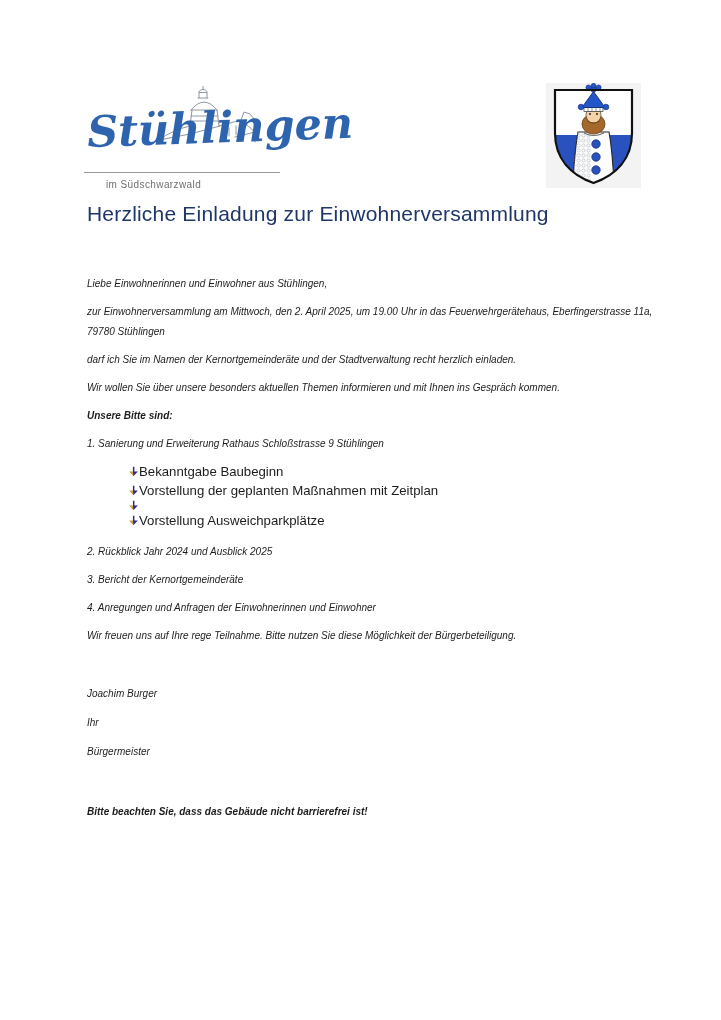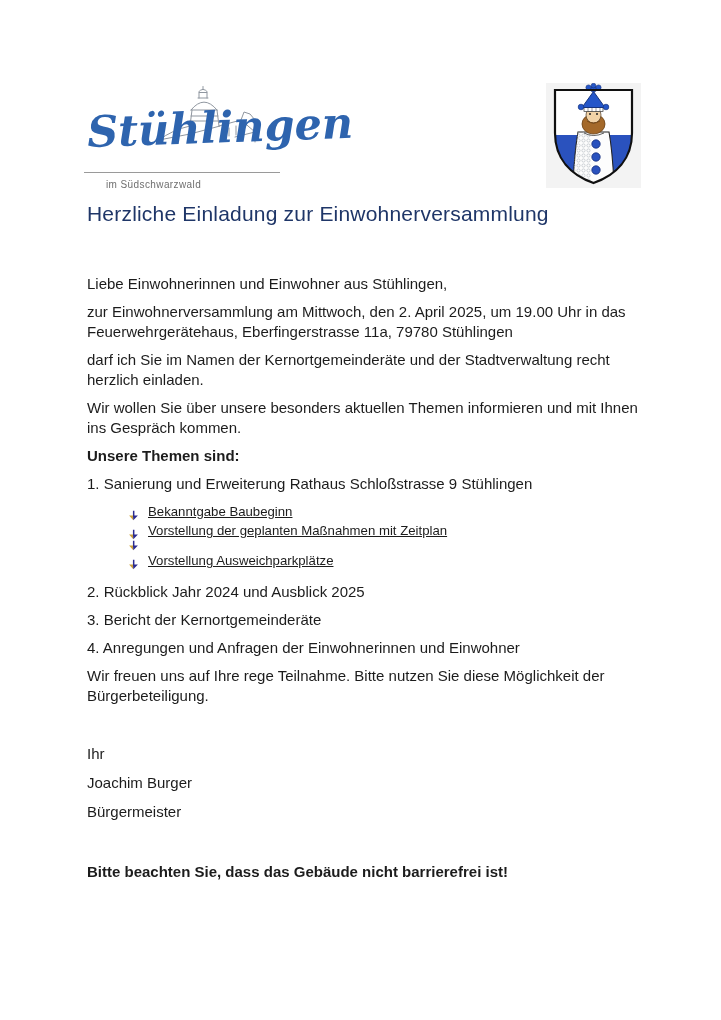--- a/index.html
+++ b/index.html
@@ -25,24 +25,24 @@
 
   
   .arms { position:absolute; left:546px; top:83px; }
 
   
   .content { position:absolute; left:87px; top:201px; width:566px; }
   .title {
     font-size:21px; line-height:26px; font-weight:400; color:#1f3668;
     margin:0 0 47px 0; letter-spacing:0.2px; white-space:nowrap;
   }
-  .content p { margin:0 0 8px 0; font-size:15px; line-height:20px; }
+  .content p { margin:0 0 8px 0; font-size:10px; line-height:20px;font-style:italic; }
   .bold { font-weight:700; }
   ul.bullets { list-style:none; margin:0 0 12px 0; padding:0 0 0 41px; }
-  ul.bullets li { display:flex; align-items:flex-end; gap:9px; font-size:13.2px; line-height:19px;text-decoration:underline; }
+  ul.bullets li { display:flex; align-items:center; font-size:13.2px; line-height:19px; }
   ul.bullets li svg { flex:0 0 auto; }
   .spacer { height:30px; }
   .sig p { margin:0 0 9px 0; }
   .note { font-weight:700; margin-top:40px !important; }
 </style>
 </head>
 <body>
 
 <div class="page">
 
@@ -100,21 +100,21 @@
   </svg>
 
   <div class="content">
     <h1 class="title">Herzliche Einladung zur Einwohnerversammlung</h1>
 
     <p>Liebe Einwohnerinnen und Einwohner aus Stühlingen,</p>
     <p>zur Einwohnerversammlung am Mittwoch, den 2. April 2025, um 19.00 Uhr in das Feuerwehrgerätehaus, Eberfingerstrasse 11a, 79780 Stühlingen</p>
     <p>darf ich Sie im Namen der Kernortgemeinderäte und der Stadtverwaltung recht herzlich einladen.</p>
     <p>Wir wollen Sie über unsere besonders aktuellen Themen informieren und mit Ihnen ins Gespräch kommen.</p>
 
-    <p class="bold">Unsere Themen sind:</p>
+    <p class="bold">Unsere Bitte sind:</p>
 
     <p>1. Sanierung und Erweiterung Rathaus Schloßstrasse 9 Stühlingen</p>
 
     <ul class="bullets">
       <li>
         <svg width="11" height="11" viewBox="0 0 12 12">
           <polygon points="5.4,0.8 5.4,6 1.2,6 5.8,11.2" fill="#c9a03e"></polygon>
           <polygon points="5.4,0.8 7,0.8 7,6 10.8,6 5.8,11.2 5.4,6" fill="#2b2b8f"></polygon>
         </svg>
         <span>Bekanntgabe Baubeginn</span>
@@ -143,21 +143,21 @@
 
     <p>2. Rückblick Jahr 2024 und Ausblick 2025</p>
     <p>3. Bericht der Kernortgemeinderäte</p>
     <p>4. Anregungen und Anfragen der Einwohnerinnen und Einwohner</p>
 
     <p>Wir freuen uns auf Ihre rege Teilnahme. Bitte nutzen Sie diese Möglichkeit der Bürgerbeteiligung.</p>
 
     <div class="spacer"></div>
 
     <div class="sig">
+      <p>Joachim Burger</p>
       <p>Ihr</p>
-      <p>Joachim Burger</p>
       <p>Bürgermeister</p>
     </div>
 
     <p class="note">Bitte beachten Sie, dass das Gebäude nicht barrierefrei ist!</p>
   </div>
 
 </div>
 
 </body></html>

